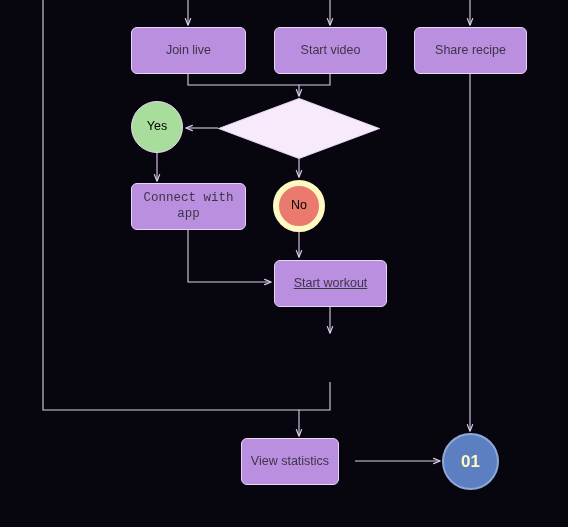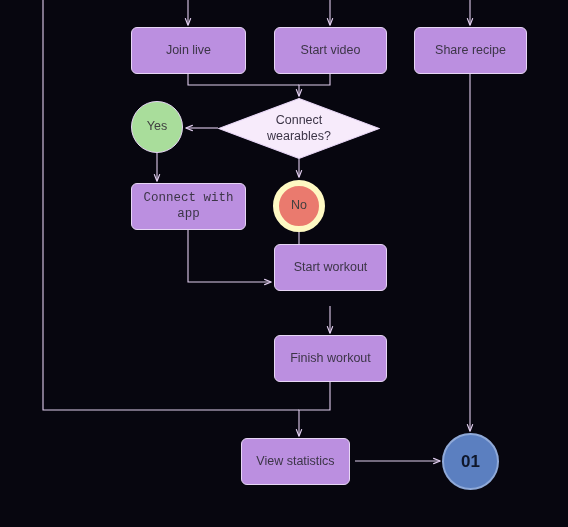--- a/index.html
+++ b/index.html
@@ -56,35 +56,35 @@
   }
   .diamond-label {
     position: relative;
     z-index: 2;
     width: 86px;
     line-height: 1.25;
   }
   .node-circle {
     border-radius: 50%;
     font-size: 12.5px;
-    color: #404040;
+    color: #000000;
   }
   .node-yes {
     background: #a9dd9b;
     border: 1px solid #e7d6f5;
   }
   .node-no {
     background: #ea7a6e;
     border: 6px solid #fef9c3;
   }
   .node-terminal {
     background: #5b7fc0;
     border: 2px solid #8fa9d8;
     border-radius: 50%;
-    color: #0f172a;
+    color: #fef9c3;
     font-size: 17px;
     font-weight: bold;
   }
 </style>
 </head>
 <body>
 
 <div id="canvas">
 
   <svg id="edge-layer" viewBox="0 0 568 527" width="568" height="527">
@@ -134,50 +134,43 @@
   </div>
 
   <div class="node node-process" style="left:414px; top:27px; width:113px; height:47px;">
     <span>Share recipe</span>
   </div>
 
   <div class="node node-decision" style="left:218px; top:98px; width:162px; height:61px;">
     <svg class="diamond-shape" viewBox="0 0 162 61" preserveAspectRatio="none">
       <polygon points="81,0.6 161.4,30.5 81,60.4 0.6,30.5" fill="#f7ebfb" stroke="#e7d6f5" stroke-width="1.1"></polygon>
     </svg>
-    <div class="diamond-label">
-      <div>Connect</div>
-      <div>wearables?</div>
-    </div>
   </div>
 
   <div class="node node-circle node-yes" style="left:131px; top:101px; width:52px; height:52px;">
     <span>Yes</span>
   </div>
 
   <div class="node node-circle node-no" style="left:273px; top:180px; width:52px; height:52px;">
     <span>No</span>
   </div>
 
   <div class="node node-process" style="left:131px; top:183px; width:115px; height:47px;font-family:Liberation Mono, monospace;">
     <span>
       <span>Connect with</span><br>
       <span>app</span>
     </span>
   </div>
 
-  <div class="node node-process" style="left:274px; top:244px; width:113px; height:47px;">
+  <div class="node node-process" style="left:274px; top:260px; width:113px; height:47px;text-decoration:underline;">
     <span>Start workout</span>
   </div>
 
-  <div class="node node-process" style="left:274px; top:335px; width:113px; height:47px;">
-    <span>Finish workout</span>
-  </div>
 
-  <div class="node node-process" style="left:241px; top:438px; width:109px; height:47px;">
+  <div class="node node-process" style="left:241px; top:438px; width:98px; height:47px;">
     <span>View statistics</span>
   </div>
 
   <div class="node node-terminal" style="left:442px; top:433px; width:57px; height:57px;">
     <span>01</span>
   </div>
 
 </div>
 
 </body></html>

